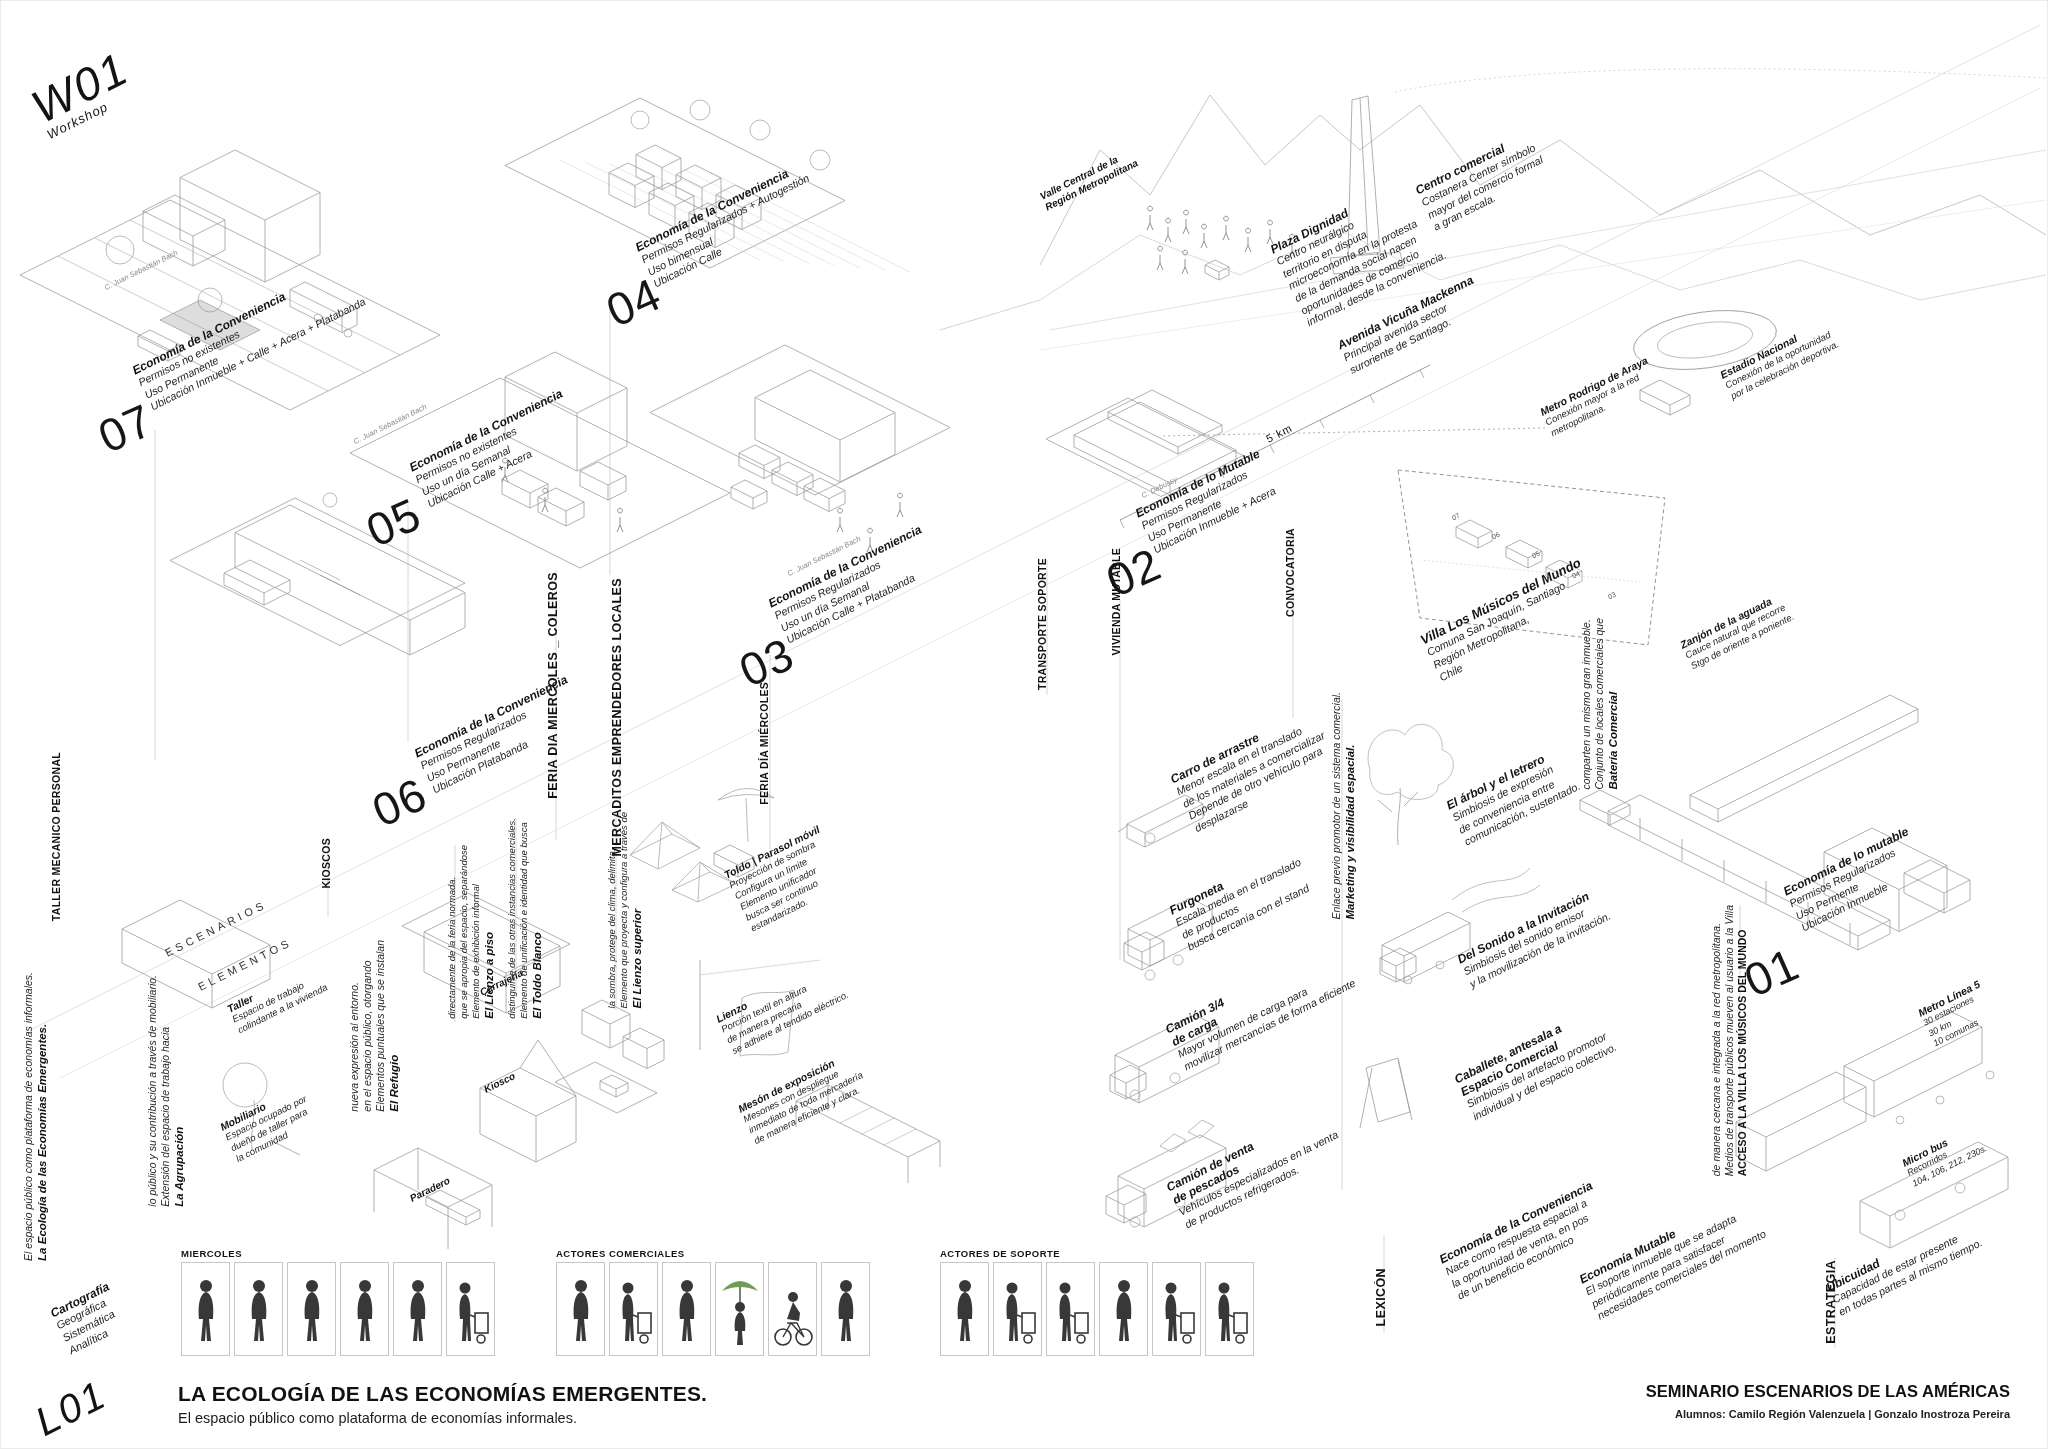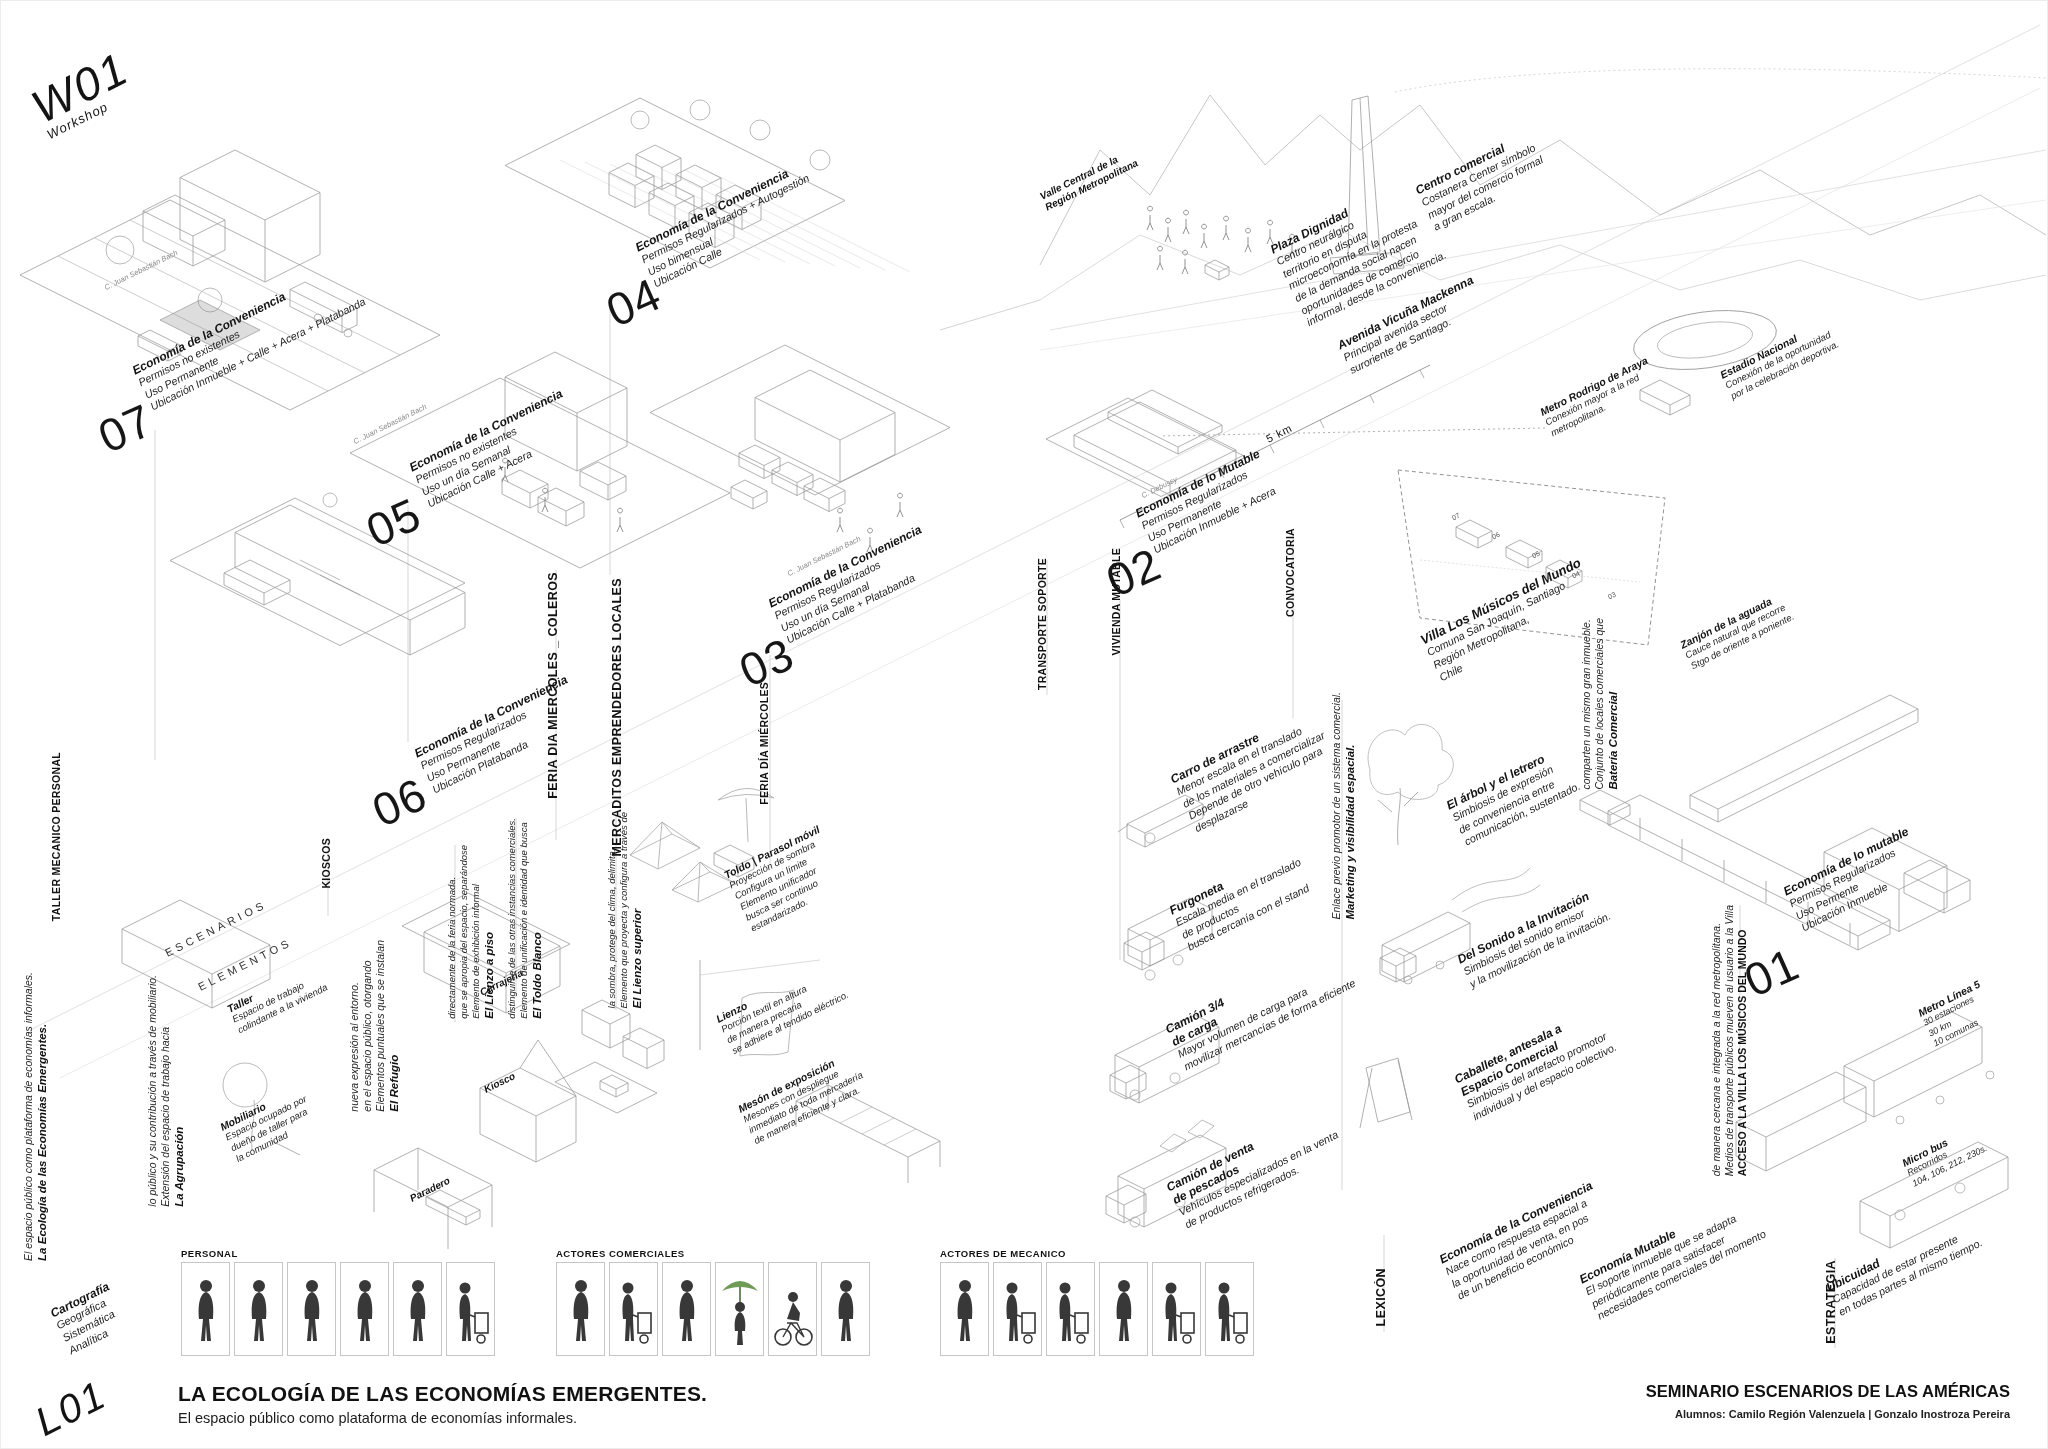--- a/index.html
+++ b/index.html
@@ -549,21 +549,21 @@
   <div class="ann carto" style="left:48px;top:1308px">
     <div class="t" style="font-size:12px">Cartografía</div>
     <div class="b" style="font-size:11px">Geográfica
 Sistemática
 Analítica</div>
   </div>
   <div class="ann" style="left:30px;top:1408px">
     <div class="bigcode" style="font-size:40px">L01</div>
   </div>
 
-  <div class="strip-h" style="left:181px;top:1248px">PERSONAL</div>
+  <div class="strip-h" style="left:181px;top:1248px">MIERCOLES</div>
   <div class="strip" style="left:181px;top:1262px">
     <div class="figbox">
         <svg width="40" height="80">
           <use href="#person"></use>
         </svg>
       </div>
     <div class="figbox">
         <svg width="40" height="80">
           <use href="#person"></use>
         </svg>
@@ -615,21 +615,21 @@
         <svg width="40" height="80">
           <use href="#person-bike"></use>
         </svg>
       </div>
     <div class="figbox">
         <svg width="40" height="80">
           <use href="#person"></use>
         </svg>
       </div>
   </div>
-  <div class="strip-h" style="left:940px;top:1248px">ACTORES DE MECANICO</div>
+  <div class="strip-h" style="left:940px;top:1248px">ACTORES DE SOPORTE</div>
   <div class="strip" style="left:940px;top:1262px">
     <div class="figbox">
         <svg width="40" height="80">
           <use href="#person"></use>
         </svg>
       </div>
     <div class="figbox">
         <svg width="40" height="80">
           <use href="#person-cart"></use>
         </svg>

